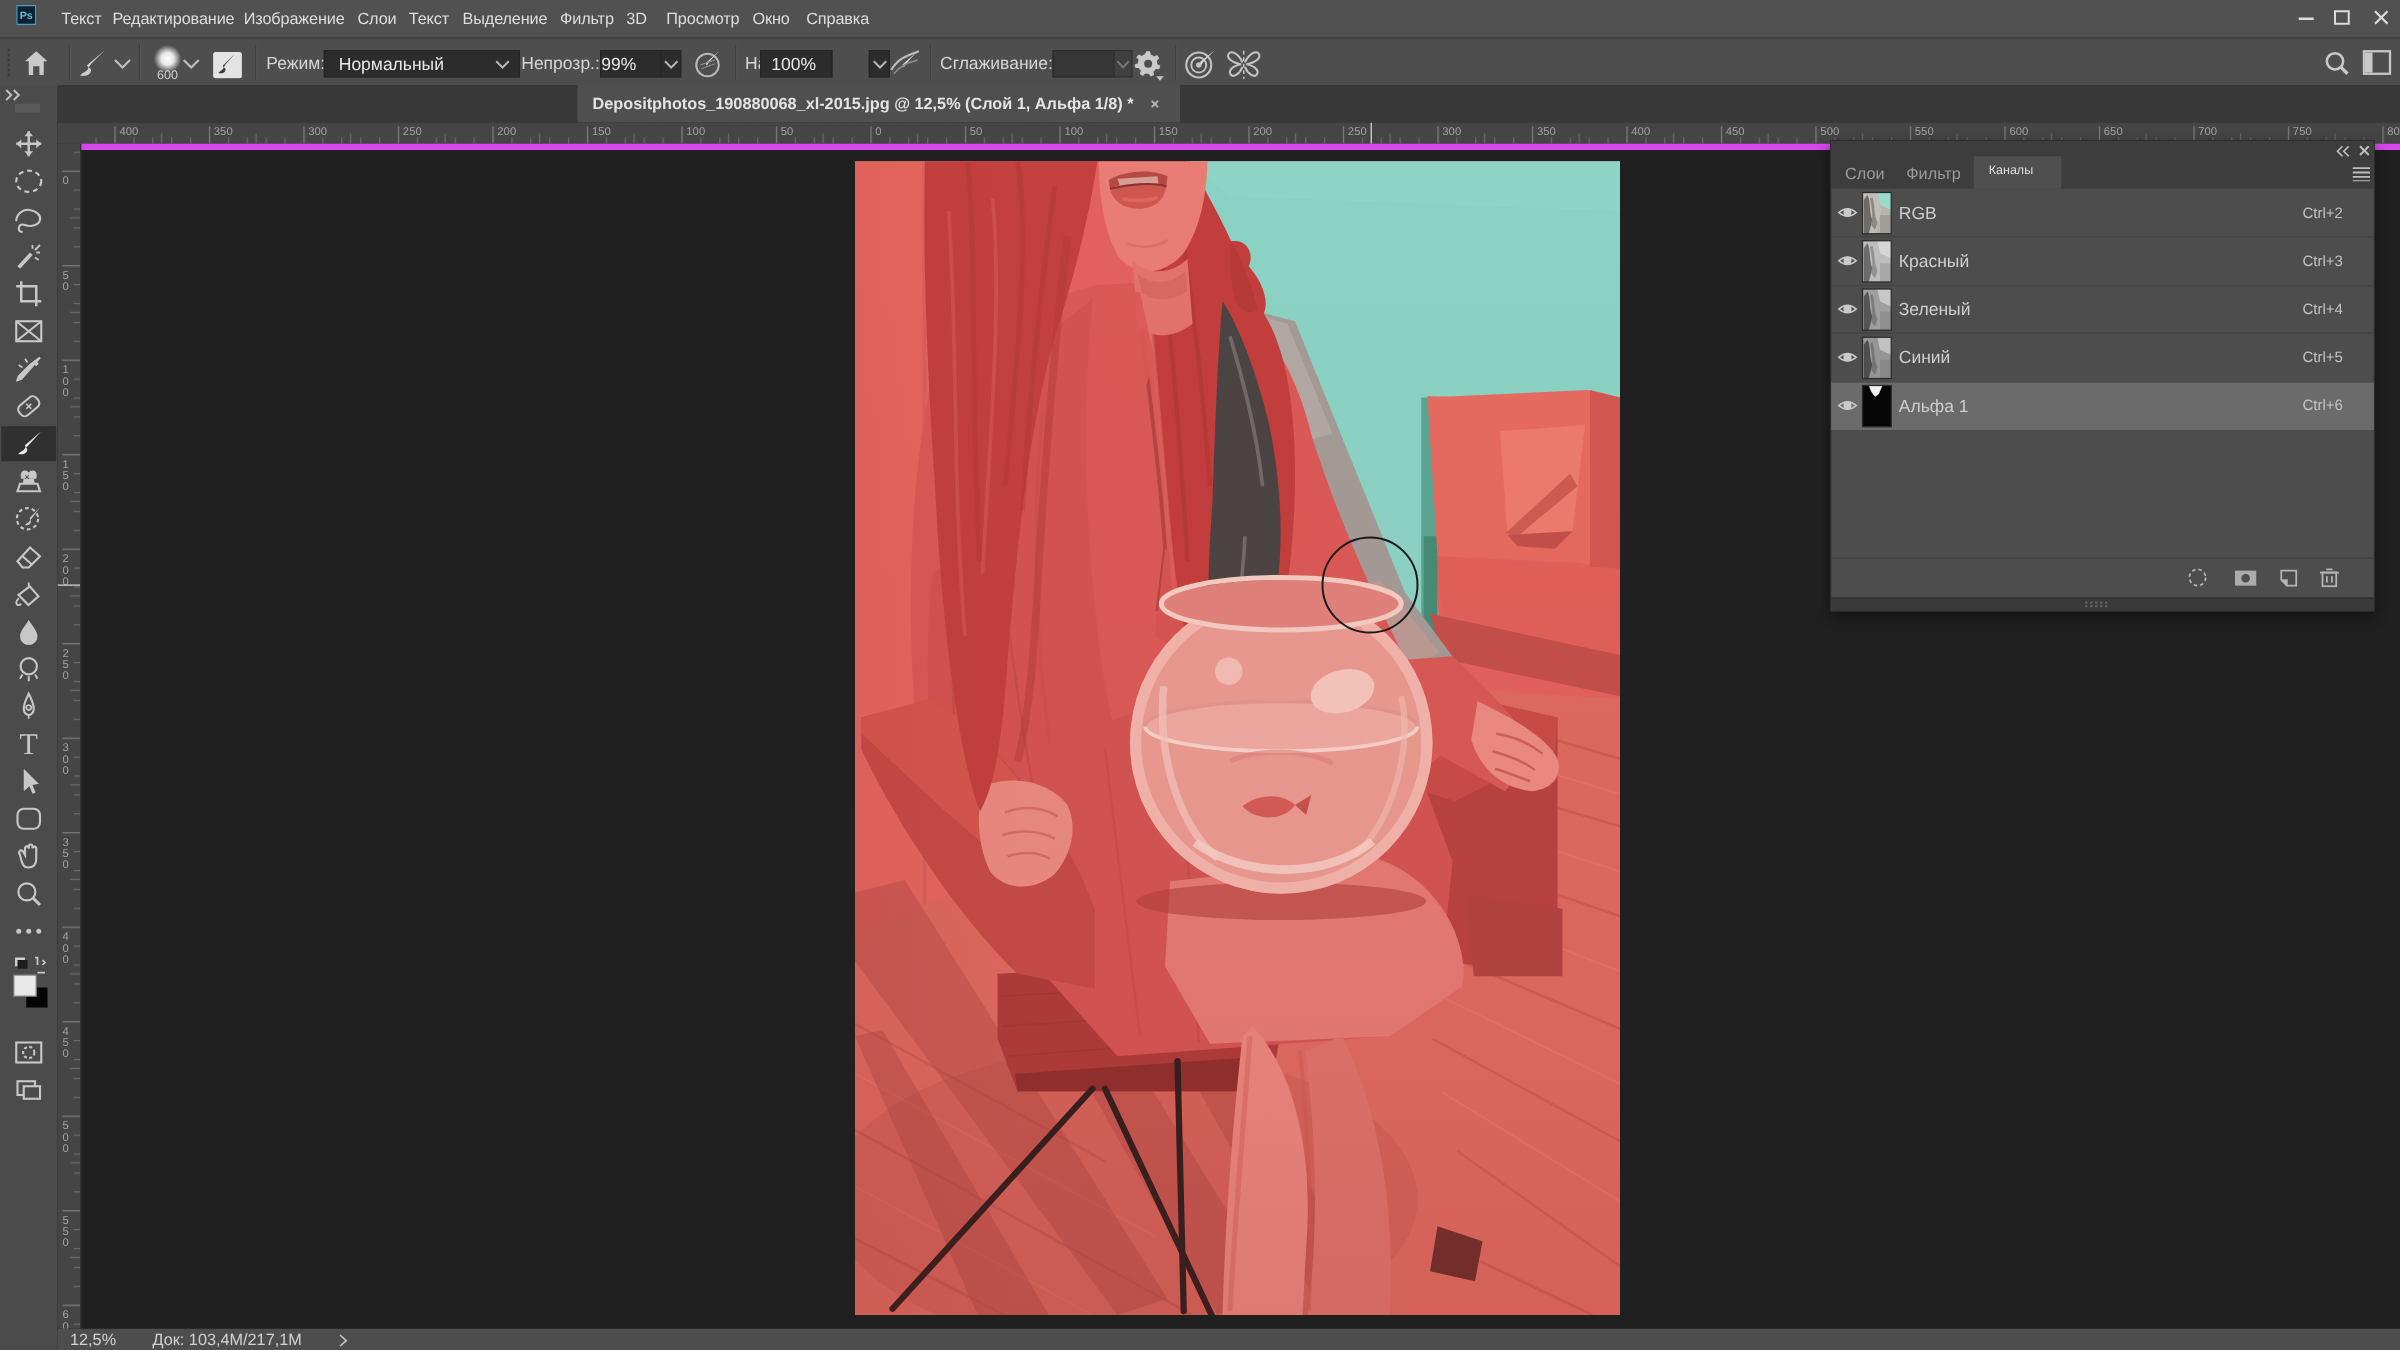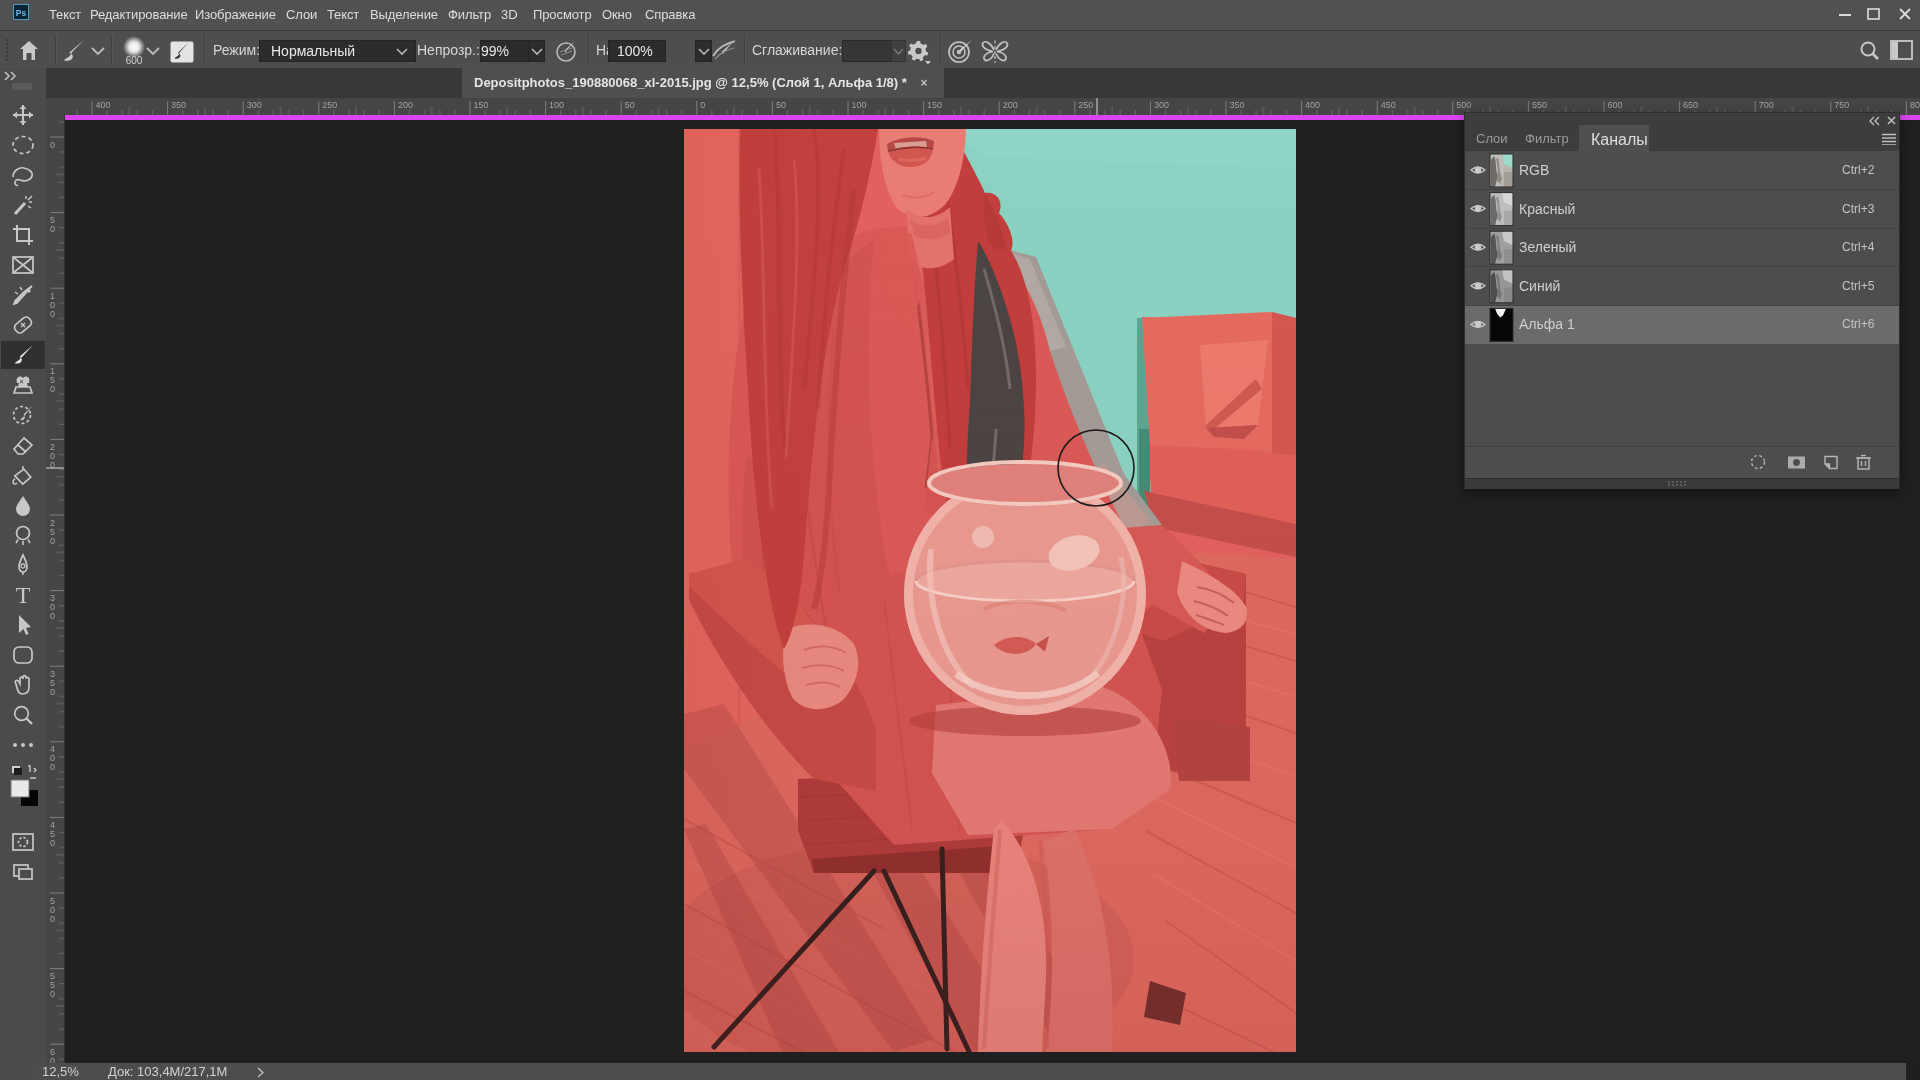--- a/index.html
+++ b/index.html
@@ -11,21 +11,21 @@
   .osep{position:absolute;top:5px;width:1px;height:28px;background:#404040;border-right:1px solid #585858;}
   .olab{position:absolute;font-size:14px;color:#d6d6d6;top:11px;}
   .obox{position:absolute;top:9px;height:20px;background:#2c2c2c;border:1px solid #252525;color:#e8e8e8;font-size:14px;line-height:20px;}
   #tabbar{position:absolute;left:46px;top:68px;width:1874px;height:30px;background:#383838;}
   .tab{position:absolute;top:0;height:30px;font-size:13px;line-height:30px;white-space:nowrap;font-weight:bold;}
   #toolbar{position:absolute;left:0;top:68px;width:46px;height:1012px;background:#4b4b4b;}
   #rulcorner{position:absolute;left:46px;top:98px;width:18px;height:17px;background:#454545;border-right:1px solid #303030;border-bottom:1px solid #303030;}
   #hruler{position:absolute;left:64px;top:98px;width:1856px;height:17px;background:#454545;border-bottom:5px solid #d946ef;}
   #vruler{position:absolute;left:46px;top:115px;width:18px;height:948px;background:#454545;border-right:1px solid #303030;}
   #canvas{position:absolute;left:64px;top:115px;width:1856px;height:948px;background:#202020;}
-  #statusbar{position:absolute;left:32px;top:1063px;width:1874px;height:17px;background:#4d4d4d;font-size:13px;color:#d2d2d2;}
+  #statusbar{position:absolute;left:46px;top:1063px;width:1874px;height:17px;background:#4d4d4d;font-size:13px;color:#d2d2d2;}
   #panel{position:absolute;left:1464px;top:112px;width:434px;height:375px;background:#4d4d4d;
      box-shadow:0 4px 10px rgba(0,0,0,0.45);border:1px solid #2d2d2d;}
 </style>
 </head>
 <body>
 <div id="menubar">
   <svg class="abs" style="left:13px;top:4px" width="16" height="16" viewBox="0 0 16 16">
     <rect x="0.5" y="0.5" width="15" height="15" fill="#0b2433" stroke="#4e9dc8" stroke-width="1"></rect>
     <text x="8" y="11.5" font-size="8.5" fill="#6cb8e0" text-anchor="middle" font-family="Liberation Sans" font-weight="bold">Ps</text>
   </svg>
@@ -565,21 +565,21 @@
 
 <div id="panel">
   <div class="abs" style="left:0;top:0;width:434px;height:38px;background:#3d3d3d"></div>
   <svg class="abs" style="left:404px;top:3px" width="28" height="10" viewBox="0 0 28 10">
     <path d="M5 1 L1 5 L5 9 M10 1 L6 5 L10 9" fill="none" stroke="#bdbdbd" stroke-width="1.4"></path>
     <path d="M19 1 L26 8 M26 1 L19 8" fill="none" stroke="#bdbdbd" stroke-width="1.6"></path>
   </svg>
   <div class="abs" style="left:114px;top:12px;width:70px;height:26px;background:#4f4f4f"></div>
   <div class="abs" style="left:11px;top:18px;font-size:13px;color:#9b9b9b">Слои</div>
   <div class="abs" style="left:60px;top:18px;font-size:13px;color:#9b9b9b">Фильтр</div>
-  <div class="abs" style="left:126px;top:18px;font-size:16px;color:#dedede">Каналы</div>
+  <div class="abs" style="left:126px;top:18px;font-size:10px;color:#dedede">Каналы</div>
   <svg class="abs" style="left:417px;top:20px" width="14" height="12" viewBox="0 0 14 12">
     <g stroke="#bdbdbd" stroke-width="1.5">
         <line x1="0" y1="1.5" x2="14" y2="1.5"></line>
         <line x1="0" y1="5" x2="14" y2="5"></line>
         <line x1="0" y1="8.5" x2="14" y2="8.5"></line>
         <line x1="0" y1="12" x2="14" y2="12"></line>
       </g>
   </svg>
 
   <div class="abs" style="left:0;top:192px;width:434px;height:39px;background:#6b6b6b"></div>

